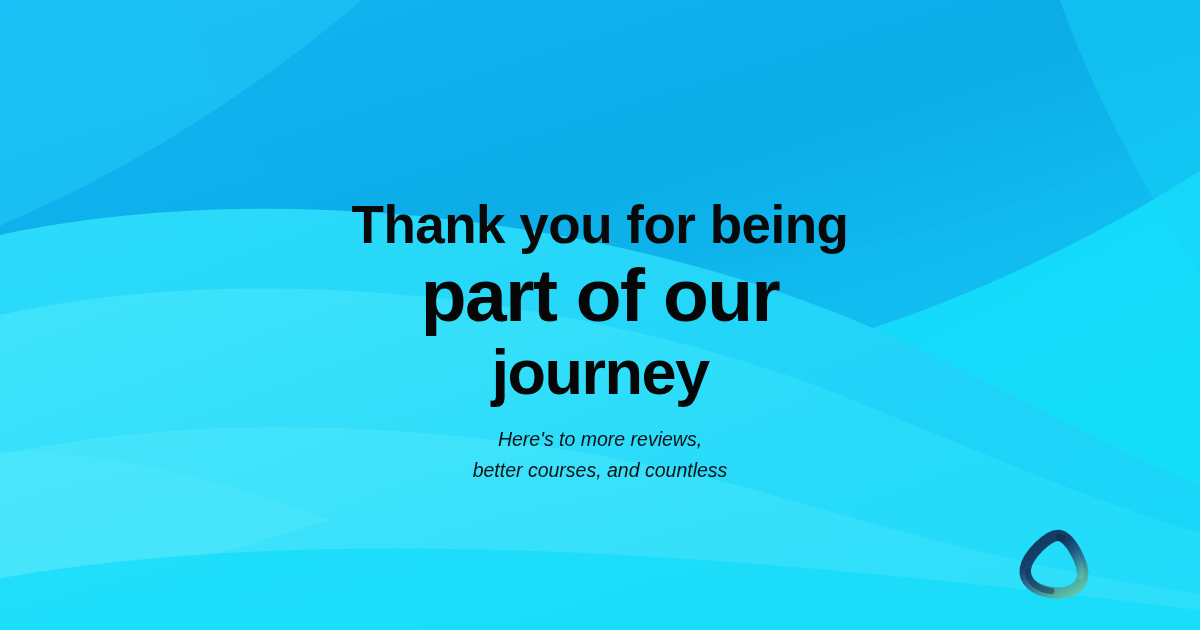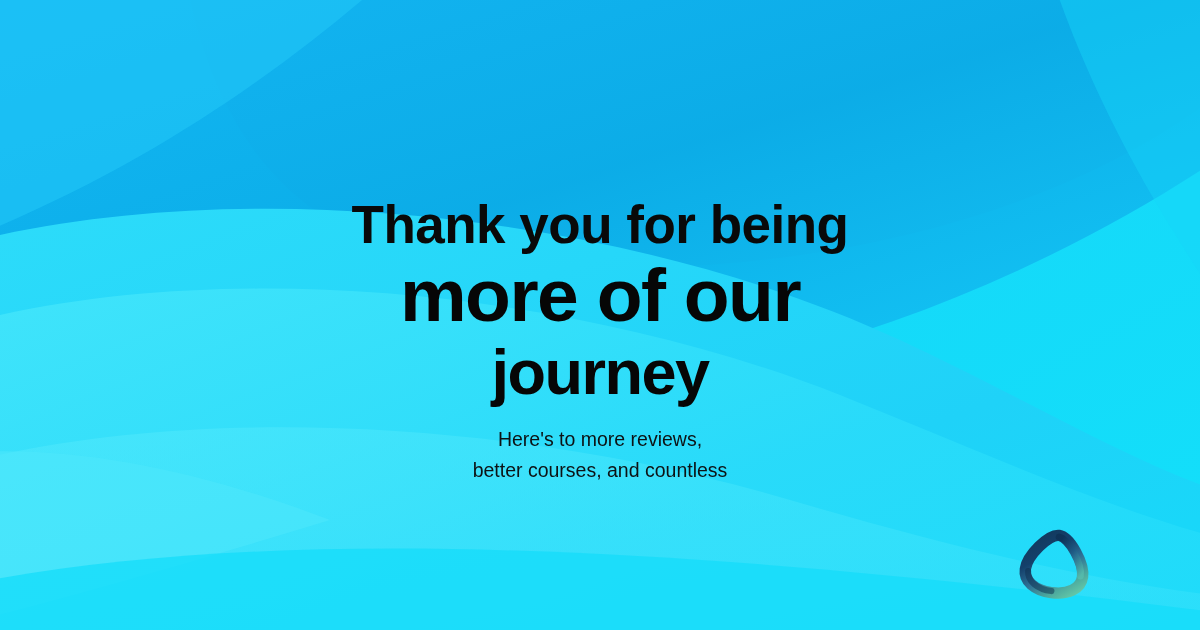--- a/index.html
+++ b/index.html
@@ -66,20 +66,21 @@
   .subtitle {
     position: absolute;
     left: 0;
     top: 424px;
     width: 1200px;
     text-align: center;
     color: #0d1214;
     font-size: 19.5px;
     font-weight: 500;
     line-height: 30.5px;
+    font-style: italic;
   }
   .subtitle p { margin: 0; white-space: nowrap; }
 
   .logo {
     position: absolute;
     left: 1017px;
     top: 526px;
     width: 76px;
     height: 76px;
   }
@@ -151,21 +152,21 @@
 
     <path d="M -60,590 C 260,520 700,545 1260,618 L 1260,690 L -60,690 Z" fill="#14dcfa" opacity="0.75"></path>
 
     <path d="M 1040,-60 L 1260,-60 L 1260,360 C 1180,250 1090,110 1040,-60 Z" fill="#16d4f9" opacity="0.45"></path>
   </svg>
 
   <div class="content">
 
     <div class="headline-block">
       <div class="hl-1">Thank you for being</div>
-      <div class="hl-2">more of our</div>
+      <div class="hl-2">part of our</div>
       <div class="hl-3">journey</div>
     </div>
 
     <div class="subtitle">
       <p>Here's to more reviews,</p>
       <p>better courses, and countless</p>
     </div>
 
     <svg class="logo" viewBox="0 0 100 100" xmlns="http://www.w3.org/2000/svg">
       <g transform="rotate(8 50 52)">

